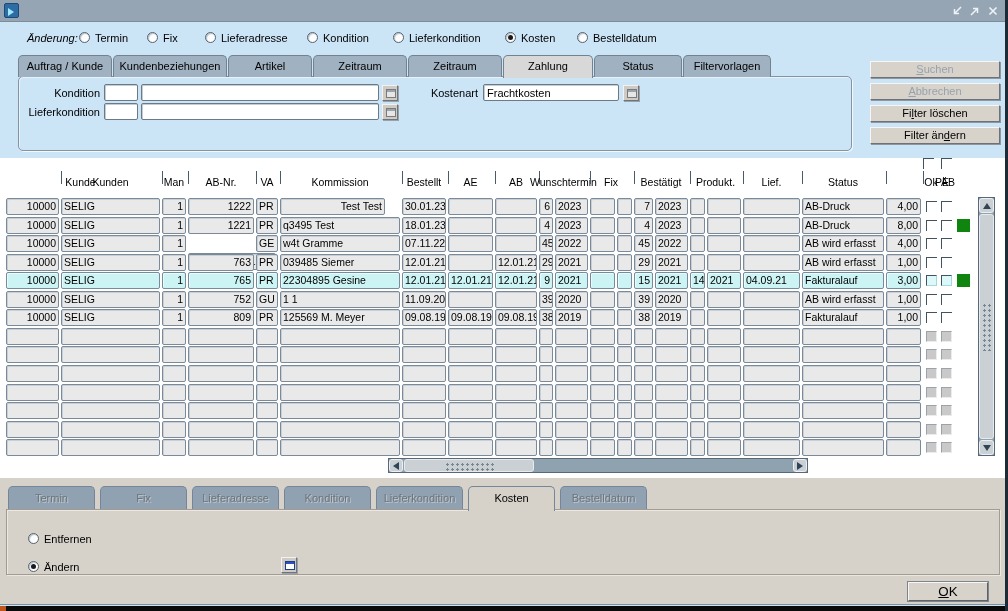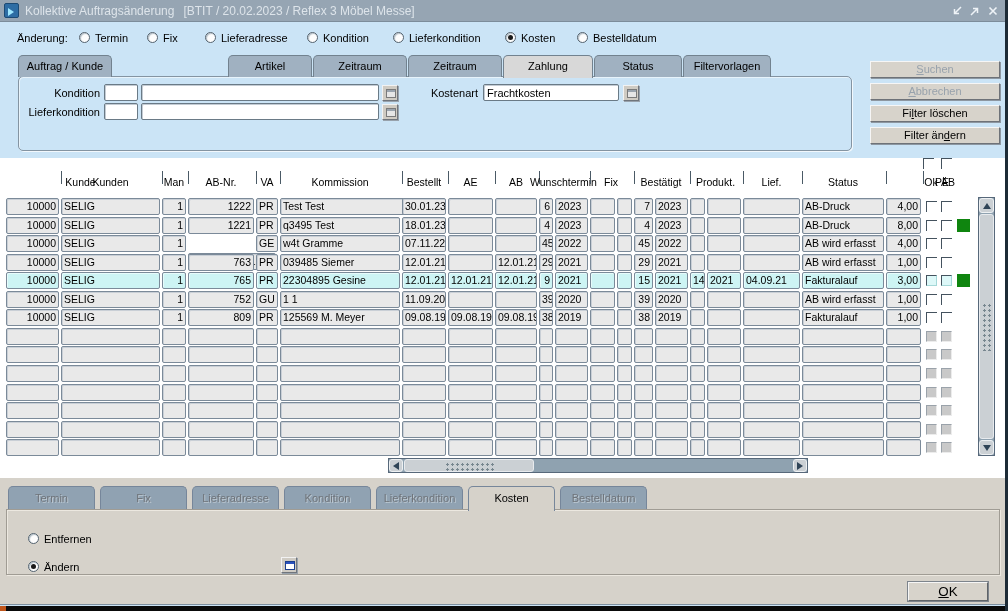--- a/index.html
+++ b/index.html
@@ -12,21 +12,21 @@
               border-bottom:1px solid #7c8c9a; }
   .ticon { position:absolute; left:4px; top:3px; width:15px; height:15px; border-radius:2px;
            background:#2e6da4; border:1px solid #1c4a74; }
   .ticon:after { content:""; position:absolute; left:3px; top:4px; width:0; height:0;
            border-left:6px solid #9fe8ff; border-top:4px solid transparent; border-bottom:4px solid transparent; }
   .ttext { position:absolute; left:25px; top:4px; color:#dde4ea; font-size:12px; white-space:nowrap; }
   .ttext .sub { margin-left:9px; }
   .wbtns { position:absolute; right:8px; top:4px; display:flex; gap:4px; }
   .wbtn { width:14px; height:14px; display:inline-flex; align-items:center; justify-content:center; cursor:default; }
   .wbtn svg { display:block; }
-  .rlbl-main { position:absolute; left:17px; top:30px; height:16px; line-height:16px; }
+  .rlbl-main { position:absolute; left:27px; top:30px; height:16px; line-height:16px;font-style:italic; }
   .ropt { position:absolute; top:30px; height:16px; line-height:16px; white-space:nowrap; }
   .rb { position:absolute; left:0; top:2px; width:11px; height:11px; border-radius:50%; background:#fdfdfd;
         border:1px solid #53626e; box-shadow:inset 1px 1px 1px #b7c2ca; }
   .rb.on:after { content:""; position:absolute; left:2px; top:2px; width:5px; height:5px; border-radius:50%; background:#1a1a1a; }
   .ropt .rtxt { margin-left:16px; }
 
   .ttab { position:absolute; top:55px; height:22px; background:#a0b1c1; border:1px solid #72828f; border-bottom:none;
           border-radius:5px 5px 0 0; text-align:center; line-height:21px; font-size:11px; z-index:2; }
   .ttab.active { background:#d8d8d8; height:23px; z-index:4; }
 
@@ -83,23 +83,20 @@
   .orange-notch { position:absolute; left:0; top:606px; width:6px; height:5px; background:#c0561c; }
   .right-edge { position:absolute; left:1005px; top:0; width:3px; height:611px; background:#1d2b36; }
 </style>
 </head>
 <body>
 
 <div id="win">
 
   <div class="titlebar">
     <div class="ticon"></div>
-    <div class="ttext">
-      <span>Kollektive Auftragsänderung</span><span class="sub">[BTIT / 20.02.2023 / Reflex 3 Möbel Messe]</span>
-    </div>
     <div class="wbtns">
       <span class="wbtn">
           <svg width="12" height="12" viewBox="0 0 12 12">
             <path d="M10 2 L3.5 8.5 M3.5 4 V8.5 H8" stroke="#eef3f7" stroke-width="1.5" fill="none"></path>
           </svg>
         </span>
       <span class="wbtn">
           <svg width="12" height="12" viewBox="0 0 12 12">
             <path d="M2 10 L8.5 3.5 M4 3.5 H8.5 V8" stroke="#eef3f7" stroke-width="1.5" fill="none"></path>
           </svg>
@@ -115,20 +112,21 @@
   <div class="rlbl-main">Änderung:</div>
   <div class="ropt" style="left:79px"><span class="rb"></span><span class="rtxt">Termin</span></div>
   <div class="ropt" style="left:147px"><span class="rb"></span><span class="rtxt">Fix</span></div>
   <div class="ropt" style="left:205px"><span class="rb"></span><span class="rtxt">Lieferadresse</span></div>
   <div class="ropt" style="left:307px"><span class="rb"></span><span class="rtxt">Kondition</span></div>
   <div class="ropt" style="left:393px"><span class="rb"></span><span class="rtxt">Lieferkondition</span></div>
   <div class="ropt" style="left:505px"><span class="rb on"></span><span class="rtxt">Kosten</span></div>
   <div class="ropt" style="left:577px"><span class="rb"></span><span class="rtxt">Bestelldatum</span></div>
 
   <div class="ttab" style="left:18px;width:94px">Auftrag / Kunde</div>
+  <div class="ttab" style="left:113px;width:114px">Kundenbeziehungen</div>
   <div class="ttab" style="left:228px;width:84px">Artikel</div>
   <div class="ttab" style="left:313px;width:94px">Zeitraum</div>
   <div class="ttab" style="left:408px;width:94px">Zeitraum</div>
   <div class="ttab active" style="left:503px;width:90px">Zahlung</div>
   <div class="ttab" style="left:594px;width:88px">Status</div>
   <div class="ttab" style="left:683px;width:88px">Filtervorlagen</div>
 
   <div class="fpanel"></div>
   <div class="flabel" style="left:5px;top:86px">Kondition</div>
   <input class="tfield" style="left: 104px; top: 84px; width: 34px;" readonly="" value="">
@@ -183,21 +181,21 @@
       <div class="tick" style="left: 886px;"></div>
       <div class="hdr" style="left: 942px;">PE</div>
       <div class="tick" style="left: 923px;"></div>
       <div class="hdr" style="left: 931px;">Ok</div>
       <div class="hdr" style="left: 948px;">ÄB</div>
       <div class="cell r" style="left: 6px; top: 198px; width: 53px;">10000</div>
       <div class="cell" style="left: 61px; top: 198px; width: 99px;">SELIG</div>
       <div class="cell r" style="left: 162px; top: 198px; width: 24px;">1</div>
       <div class="cell r" style="left: 188px; top: 198px; width: 66px;">1222</div>
       <div class="cell" style="left: 256px; top: 198px; width: 22px;">PR</div>
-      <div class="cell" style="left: 280px; top: 198px; width: 136px;">Test Test</div>
+      <div class="cell" style="left: 280px; top: 198px; width: 105px; text-align: right;">Test Test</div>
       <div class="cell" style="left: 402px; top: 198px; width: 44px;">30.01.23</div>
       <div class="cell" style="left: 448px; top: 198px; width: 45px;"></div>
       <div class="cell" style="left: 495px; top: 198px; width: 42px;"></div>
       <div class="cell r" style="left: 539px; top: 198px; width: 14px;">6</div>
       <div class="cell" style="left: 555px; top: 198px; width: 33px;">2023</div>
       <div class="cell" style="left: 590px; top: 198px; width: 25px;"></div>
       <div class="cell" style="left: 617px; top: 198px; width: 15px;"></div>
       <div class="cell r" style="left: 634px; top: 198px; width: 19px;">7</div>
       <div class="cell" style="left: 655px; top: 198px; width: 33px;">2023</div>
       <div class="cell r" style="left: 690px; top: 198px; width: 15px;"></div>

